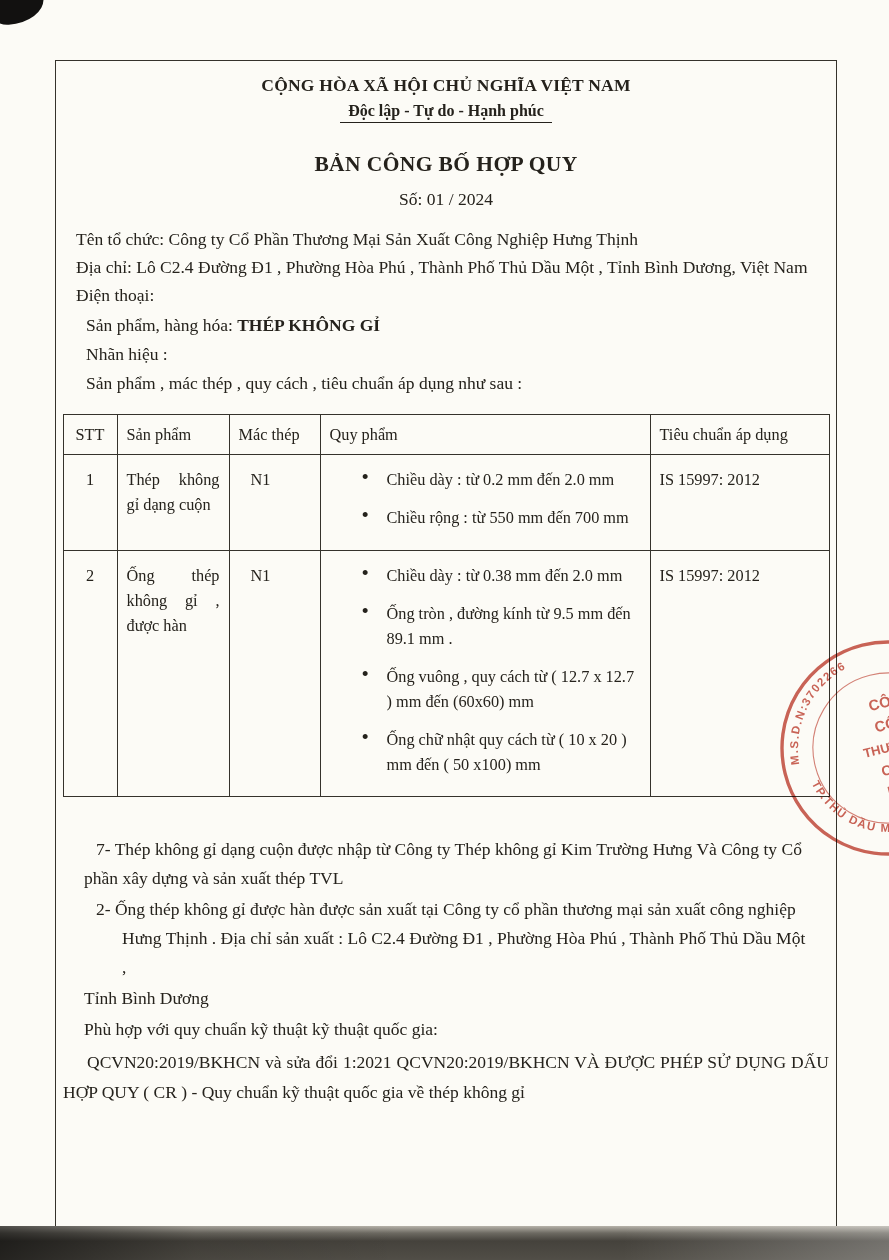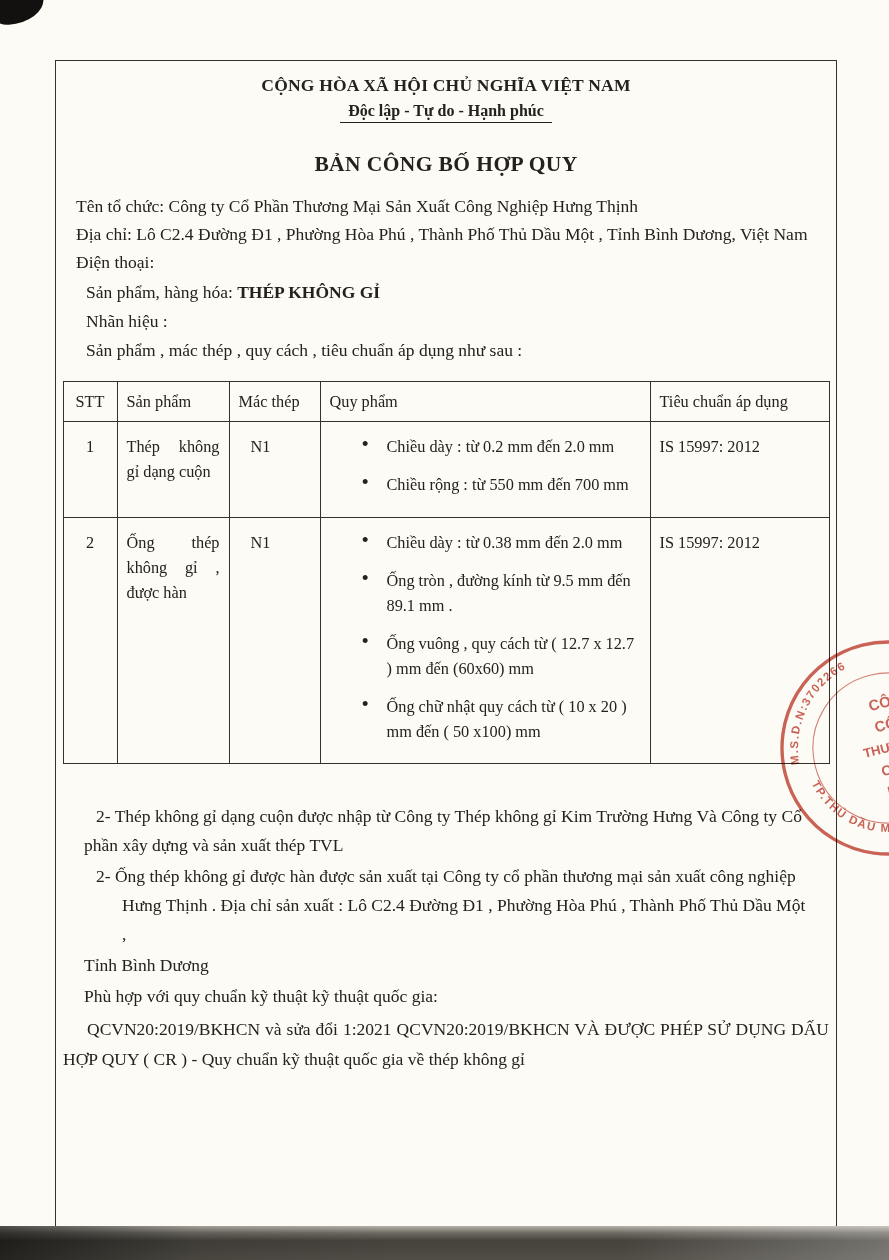--- a/index.html
+++ b/index.html
@@ -113,20 +113,21 @@
   <div class="corner-artifact"></div>
 
   <div class="frame">
 
     <div class="nat-title">CỘNG HÒA XÃ HỘI CHỦ NGHĨA VIỆT NAM</div>
     <div class="motto-wrap">
       <span>Độc lập - Tự do - Hạnh phúc</span>
     </div>
 
     <h1 class="doc-title">BẢN CÔNG BỐ HỢP QUY</h1>
+    <div class="doc-number">Số: 01 / 2024</div>
 
     <div class="block-1">
       <p>Tên tổ chức: Công ty Cổ Phần Thương Mại Sản Xuất Công Nghiệp Hưng Thịnh</p>
       <p>Địa chỉ: Lô C2.4 Đường Đ1 , Phường Hòa Phú , Thành Phố Thủ Dầu Một , Tỉnh Bình Dương, Việt Nam</p>
       <p>Điện thoại:</p>
     </div>
 
     <div class="block-2">
       <p><span>Sản phẩm, hàng hóa: </span><b>THÉP KHÔNG GỈ</b></p>
       <p>Nhãn hiệu :</p>
@@ -170,21 +171,21 @@
             <div class="spec-item">Ống tròn , đường kính từ 9.5 mm đến 89.1 mm .</div>
             <div class="spec-item">Ống vuông , quy cách từ ( 12.7 x 12.7 ) mm đến (60x60) mm</div>
             <div class="spec-item">Ống chữ nhật quy cách từ ( 10 x 20 ) mm đến ( 50 x100) mm</div>
           </td>
           <td class="c-standard">IS 15997: 2012</td>
         </tr>
       </tbody>
     </table>
 
     <div class="notes">
-      <p class="note-1">2- Thép không gỉ dạng cuộn được nhập từ Công ty Thép không gỉ Kim Trường Hưng Và Công ty Cổ phần xây dựng và sản xuất thép TVL</p>
+      <p class="note-1">7- Thép không gỉ dạng cuộn được nhập từ Công ty Thép không gỉ Kim Trường Hưng Và Công ty Cổ phần xây dựng và sản xuất thép TVL</p>
       <p class="note-2">2- Ống thép không gỉ được hàn được sản xuất tại Công ty cổ phần thương mại sản xuất công nghiệp Hưng Thịnh . Địa chỉ sản xuất : Lô C2.4 Đường Đ1 , Phường Hòa Phú , Thành Phố Thủ Dầu Một ,</p>
       <p class="province">Tỉnh Bình Dương</p>
       <p class="conf-intro">Phù hợp với quy chuẩn kỹ thuật kỹ thuật quốc gia:</p>
       <p class="final-par">QCVN20:2019/BKHCN và sửa đổi 1:2021 QCVN20:2019/BKHCN VÀ ĐƯỢC PHÉP SỬ DỤNG DẤU HỢP QUY ( CR ) -  Quy chuẩn kỹ thuật quốc gia về thép không gỉ</p>
     </div>
 
   </div>
 
   <svg class="stamp" viewBox="0 0 224 224" width="224" height="224" aria-hidden="true">
     <defs>

